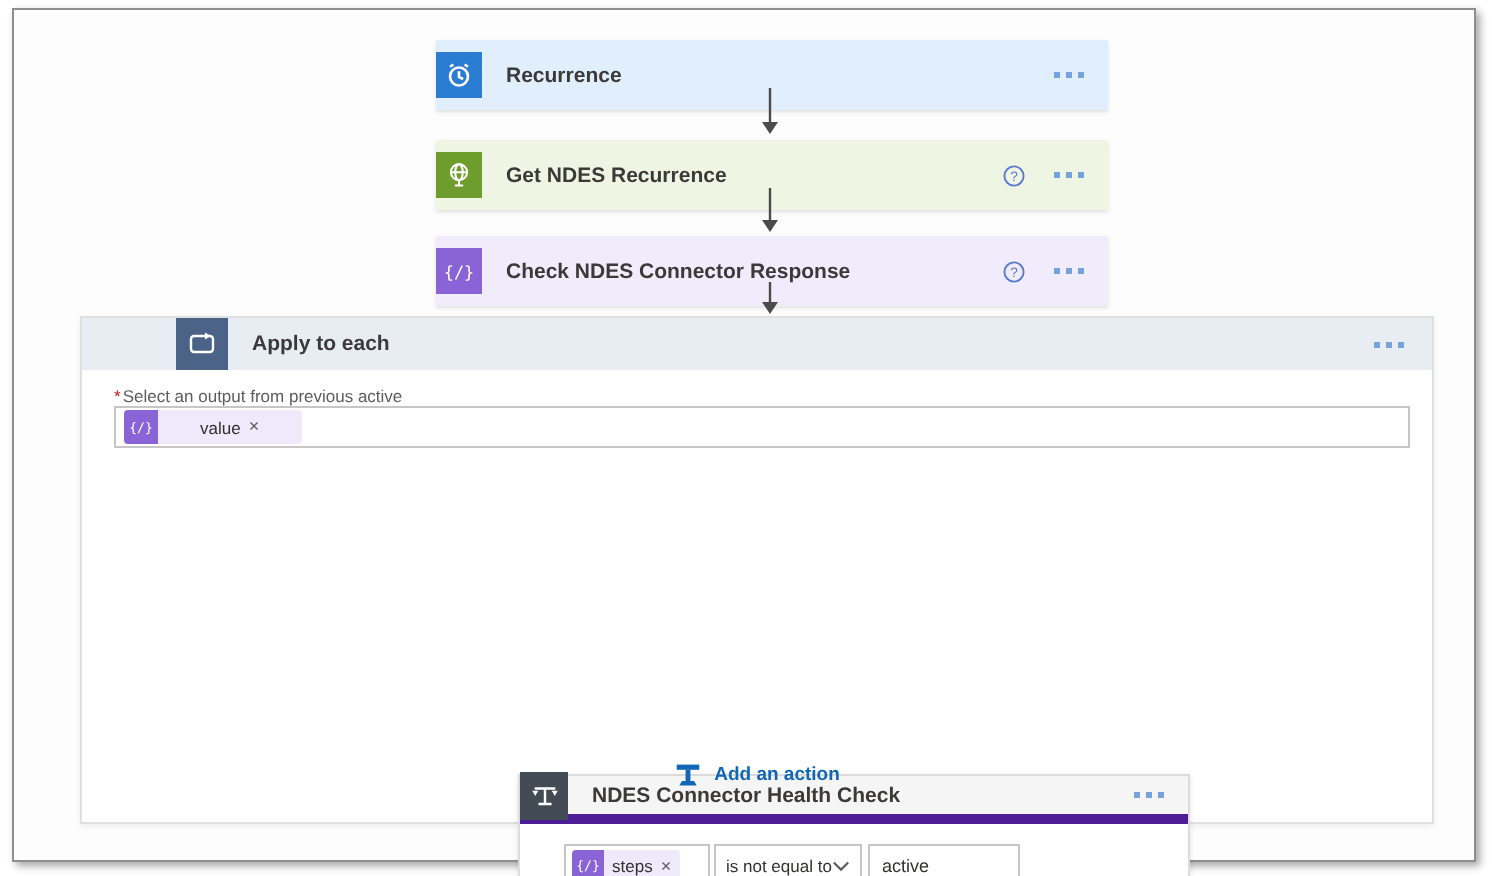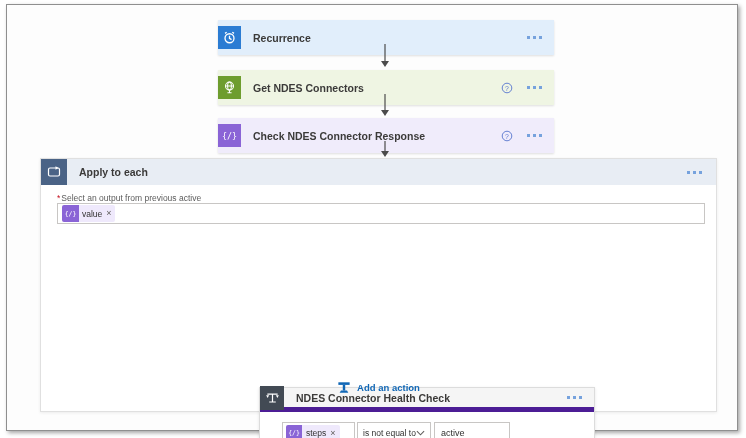--- a/index.html
+++ b/index.html
@@ -25,34 +25,34 @@
   .dots { display:flex; align-items:center; gap:3px; cursor:pointer; }
   .dots i { width:3px; height:3px; background:#76a2dd; display:block; }
   .help { width:12px; height:12px; cursor:pointer; }
 
   .arrow { position:absolute; left:378px; width:15px; }
 
   
   .scope { position:absolute; left:40px; top:158px; width:677px; height:254px;
            background:#fff; border:1px solid #e0e0e0; box-shadow:0 1px 3px rgba(0,0,0,0.07); }
   .scope-header { position:absolute; left:0; top:0; width:100%; height:26px; background:#e8edf4;
-                  display:flex; align-items:center; cursor:pointer; }
+                  display:flex; align-items:center; cursor:pointer;padding-left:47px; }
   .scope-header .card-icon { width:26px; height:26px; flex:0 0 26px; background:#4a6386; }
   .scope-header .card-title { margin-left:12px; }
   .scope-header .dots { position:absolute; right:14px; }
 
   .field-label { position:absolute; left:16px; top:34px; font-size:8.5px; color:#5c5c5c; }
   .req { color:#c50f1f; margin-right:1px; }
   .big-input { position:absolute; left:16px; top:44px; width:648px; height:21px; background:#fff;
                border:1px solid #c8c6c4; display:flex; align-items:center; padding-left:4px; cursor:text; }
 
   .token { display:flex; align-items:center; height:17px; border-radius:2px; overflow:hidden; cursor:pointer; }
   .token-badge { width:17px; height:17px; background:#8a64d6; color:#fff; display:flex; align-items:center;
                  justify-content:center; font-size:6.5px; font-family:"DejaVu Sans Mono", monospace; }
-  .token-body { background:#efe9fc; height:17px; display:flex; align-items:center; padding:0 3px; gap:4px; }
+  .token-body { background:#efe9fc; height:17px; display:flex; align-items:center; padding:0 21px; gap:4px; }
   .token-label { font-size:8.5px; color:#323130; }
   .token-x { font-size:9px; color:#605e5c; cursor:pointer; line-height:1; }
 
   
   .cond { position:absolute; left:218px; top:228px; width:336px; height:85px; background:#fff;
           border:1px solid #dcdcdc; box-shadow:0 1px 3px rgba(0,0,0,0.10); }
   .cond-header { position:relative; width:100%; height:24px; background:#f5f5f5; border-bottom:5px solid #4c1d95;
                  display:flex; align-items:center; cursor:pointer; }
   .cond-header .card-icon { width:24px; height:24px; flex:0 0 24px; background:#424a54; }
   .cond-header .card-title { margin-left:12px; }
@@ -108,21 +108,21 @@
   <div class="card http-card">
     <div class="card-icon">
       <svg width="15" height="15" viewBox="0 0 16 16">
           <g stroke="#fff" stroke-width="1.1" fill="none">
         <circle cx="8" cy="6.5" r="4.3"></circle>
             <ellipse cx="8" cy="6.5" rx="2" ry="4.3"></ellipse>
         <path d="M3.7 6.5h8.6M8 10.8v2.4M5.8 13.6h4.4"></path>
           </g>
         </svg>
     </div>
-    <div class="card-title">Get NDES Connectors</div>
+    <div class="card-title">Get NDES Recurrence</div>
     <div class="card-right">
       <svg class="help" viewBox="0 0 14 14">
         <circle cx="7" cy="7" r="5.6" fill="none" stroke="#5b79cf" stroke-width="1.1"></circle>
         <text x="7" y="10" text-anchor="middle" font-size="8" fill="#5b79cf" font-family="Liberation Sans">?</text>
         </svg>
       <div class="dots">
           <i></i>
           <i></i>
           <i></i>
         </div>

